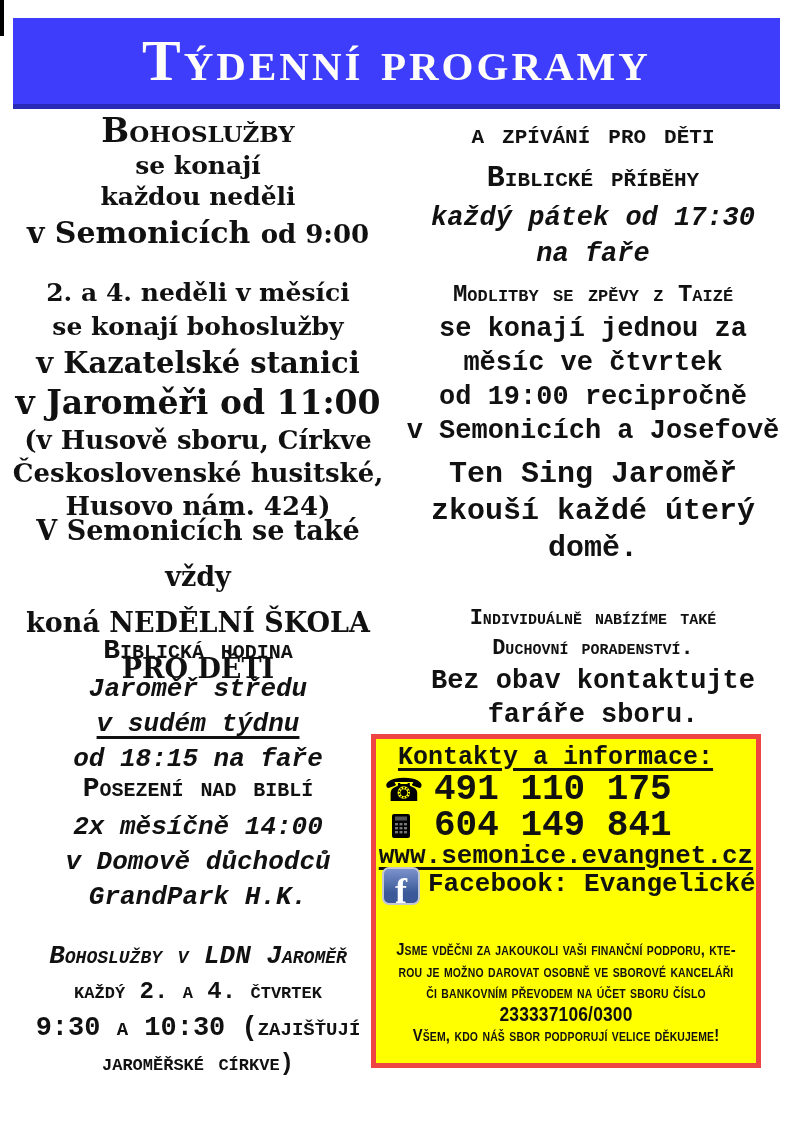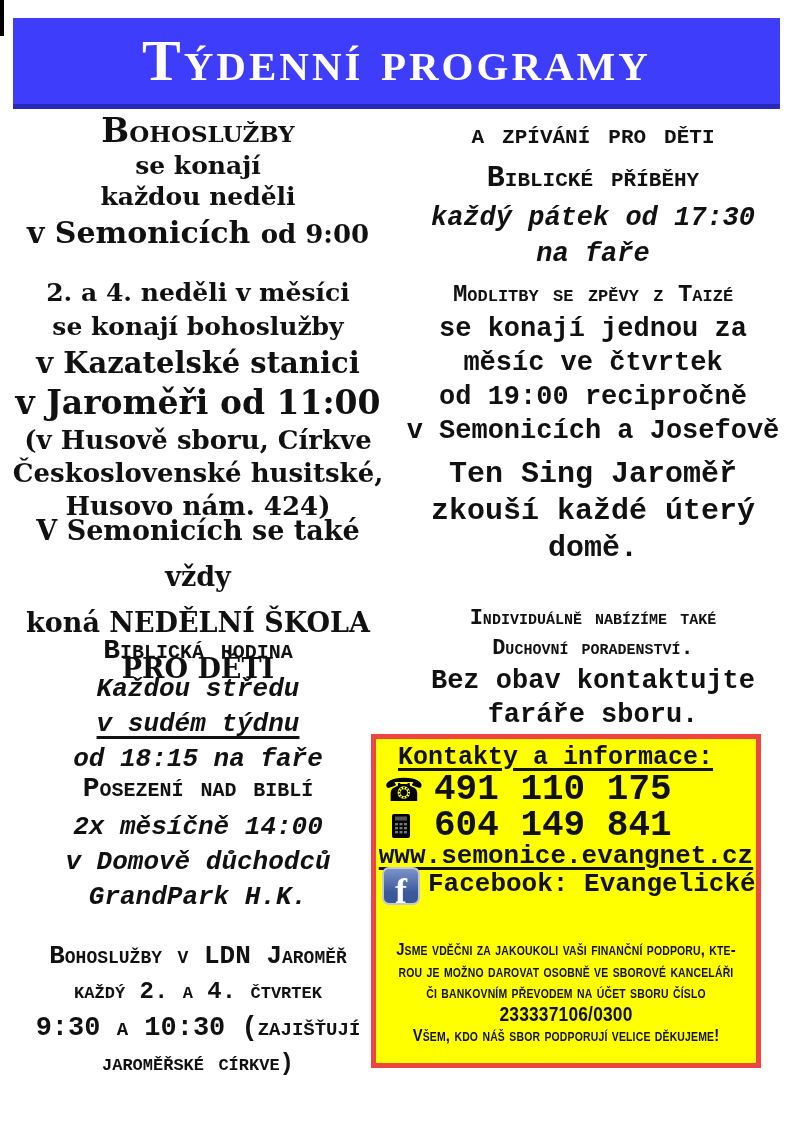--- a/index.html
+++ b/index.html
@@ -34,21 +34,21 @@
   .s2-b{font-size:29px;line-height:38px;}
   .s2-c{font-size:33px;line-height:42px;}
   .s2-d{font-size:26px;line-height:33px;}
 
   .ss{font-size:27px;line-height:46px;}
 
   .mh{font-size:28px;line-height:42px;}
   .mi{font-size:26px;line-height:35px;}
   .u3{text-decoration:underline;text-decoration-thickness:3px;text-underline-offset:5px;}
 
-  .ldn1{font-size:26px;line-height:36px;}
+  .ldn1{font-size:26px;line-height:36px;font-style:italic;}
   .ldn2{font-size:24px;line-height:36px;}
   .ldn3{font-size:27px;line-height:36px;}
 
   .rh{font-size:30px;line-height:43px;}
   .ri{font-size:27px;line-height:36px;}
   .th{font-size:24px;line-height:34px;}
   .tb{font-size:27px;line-height:34px;}
   .ts{font-size:30px;line-height:37px;}
   .ch1{font-size:22px;line-height:30px;}
   .ch2{font-size:27px;line-height:34px;}
@@ -108,21 +108,21 @@
   </div>
 
   <div class="abs colL ctr" style="top:508px;">
     <div class="serif ss">V Semonicích se také vždy</div>
     <div class="serif ss">koná NEDĚLNÍ ŠKOLA</div>
     <div class="serif ss">PRO DĚTI</div>
   </div>
 
   <div class="abs colL ctr" style="top:630px;">
     <div class="mono sc mh">Biblická hodina</div>
-    <div class="mono it mi">Každou středu</div>
+    <div class="mono it mi">Jaroměř středu</div>
     <div class="mono it mi u3">v sudém týdnu</div>
     <div class="mono it mi">od 18:15 na faře</div>
   </div>
 
   <div class="abs colL ctr" style="top:768px;">
     <div class="mono sc mh">Posezení nad biblí</div>
     <div class="mono it mi">2x měsíčně 14:00</div>
     <div class="mono it mi">v Domově důchodců</div>
     <div class="mono it mi">GrandPark H.K.</div>
   </div>

